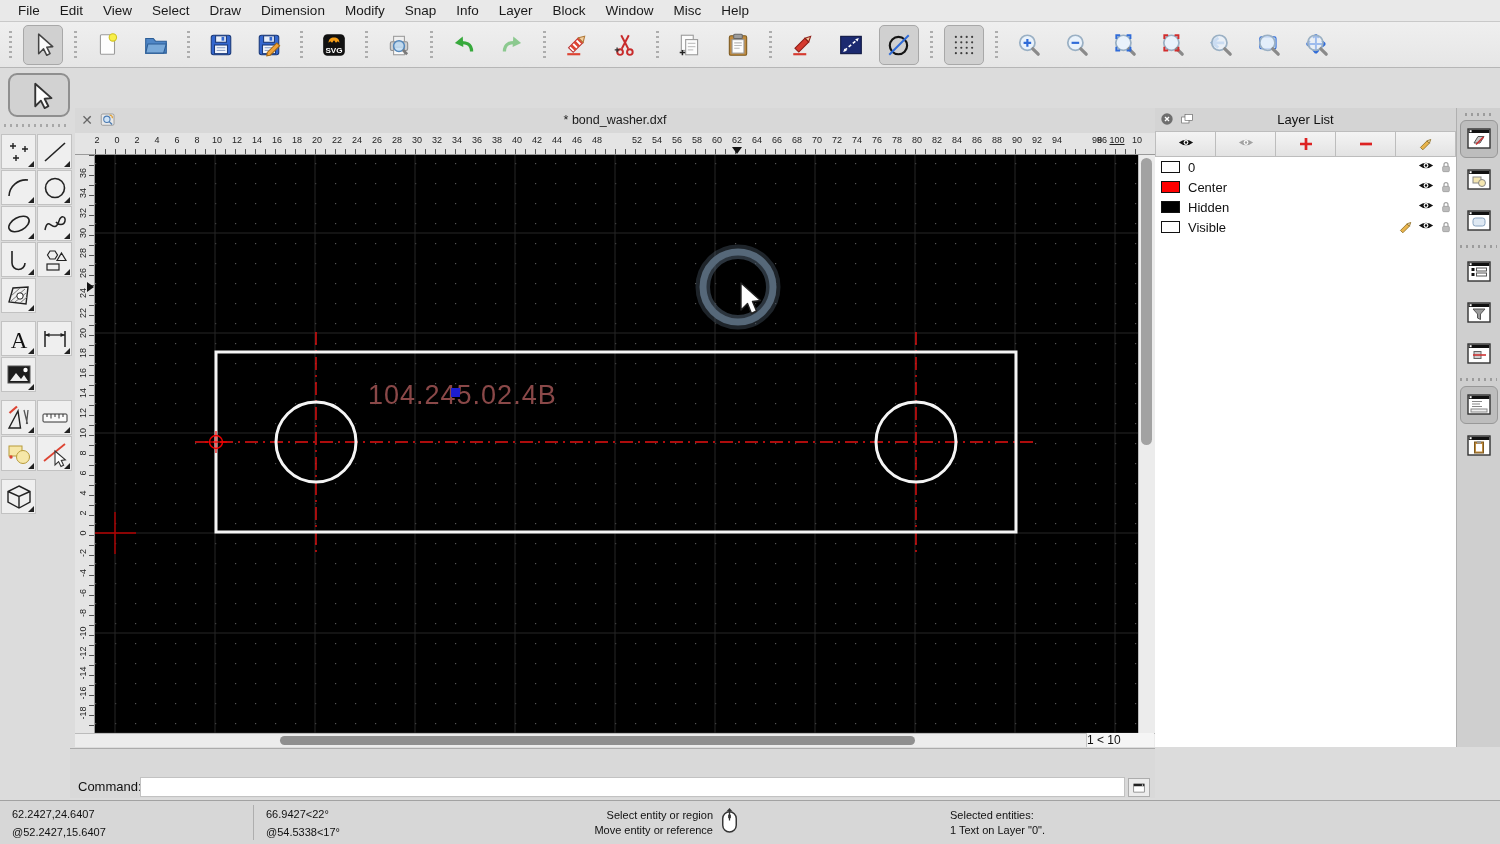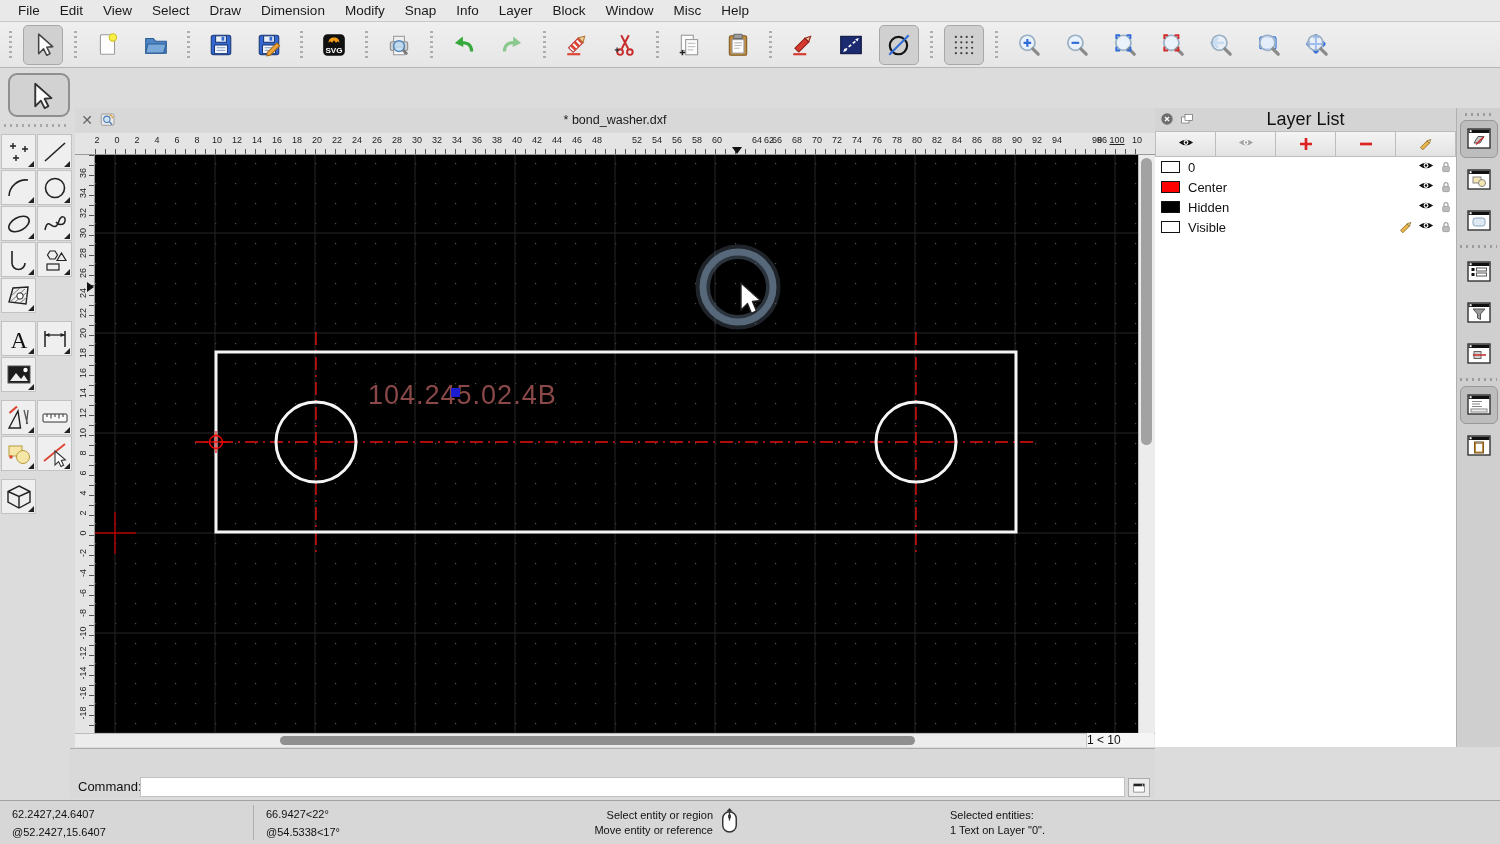--- a/index.html
+++ b/index.html
@@ -50,21 +50,21 @@
   .vthumb{position:absolute;left:2px;top:3px;width:11px;height:287px;background:#a2a2a2;border-radius:6px;}
   .hscroll{position:absolute;left:0;top:625px;width:1080px;height:14px;background:#ececec;border-top:1px solid #bbb;box-sizing:border-box;}
   .hthumb{position:absolute;left:205px;top:2px;width:635px;height:9px;background:#8f8f8f;border-radius:5px;}
   .scale-zone{position:absolute;right:0;top:625px;width:68px;height:14px;background:#f5f5f5;border-left:1px solid #c6c6c6;
               font-size:12px;line-height:14px;padding-right:4px;box-sizing:border-box;}
   
   .layer-panel{position:absolute;left:1155px;top:108px;width:302px;height:639px;background:#e2e2e2;border-right:1px solid #b0b0b0;box-sizing:border-box;}
   .lp-header{position:absolute;left:0;top:0;right:0;height:23px;background:#d4d4d4;border-bottom:1px solid #b5b5b5;}
   .lp-close{position:absolute;left:4px;top:3px;}
   .lp-float{position:absolute;left:24px;top:3px;}
-  .lp-title{position:absolute;left:0;right:0;top:0;height:23px;text-align:center;font-size:18px;line-height:23px;}
+  .lp-title{position:absolute;left:0;right:0;top:0;height:23px;text-align:center;font-size:13px;line-height:23px;}
   .lp-toolbar{position:absolute;left:0;top:23px;right:0;height:26px;display:flex;}
   .lp-tbtn{flex:1;border:1px solid #bdbdbd;border-left:none;background:linear-gradient(#f4f4f4,#e3e3e3);
            display:flex;align-items:center;justify-content:center;}
   .lp-tbtn:first-child{border-left:1px solid #bdbdbd;}
   .lp-list{position:absolute;left:0;top:49px;right:0;bottom:0;background:#fff;}
   .lp-row{height:20px;display:flex;align-items:center;padding-left:6px;font-size:13px;}
   .lp-swatch{width:17px;height:10px;border:1px solid #111;margin-right:8px;flex:none;}
   .lp-name{flex:1;}
   .lp-ico{width:20px;flex:none;display:flex;justify-content:center;}
   
@@ -598,21 +598,21 @@
       <span class="lbl" style="left: 462px;">42</span>
       <span class="lbl" style="left: 482px;">44</span>
       <span class="lbl" style="left: 502px;">46</span>
       <span class="lbl" style="left: 522px;">48</span>
       <span class="lbl" style="left: 542px; margin-top: 48px;">50</span>
       <span class="lbl" style="left: 562px;">52</span>
       <span class="lbl" style="left: 582px;">54</span>
       <span class="lbl" style="left: 602px;">56</span>
       <span class="lbl" style="left: 622px;">58</span>
       <span class="lbl" style="left: 642px;">60</span>
-      <span class="lbl" style="left: 694px;">62</span>
+      <span class="lbl" style="left: 662px;">62</span>
       <span class="lbl" style="left: 682px;">64</span>
       <span class="lbl" style="left: 702px;">66</span>
       <span class="lbl" style="left: 722px;">68</span>
       <span class="lbl" style="left: 742px;">70</span>
       <span class="lbl" style="left: 762px;">72</span>
       <span class="lbl" style="left: 782px;">74</span>
       <span class="lbl" style="left: 802px;">76</span>
       <span class="lbl" style="left: 822px;">78</span>
       <span class="lbl" style="left: 842px;">80</span>
       <span class="lbl" style="left: 862px;">82</span>

